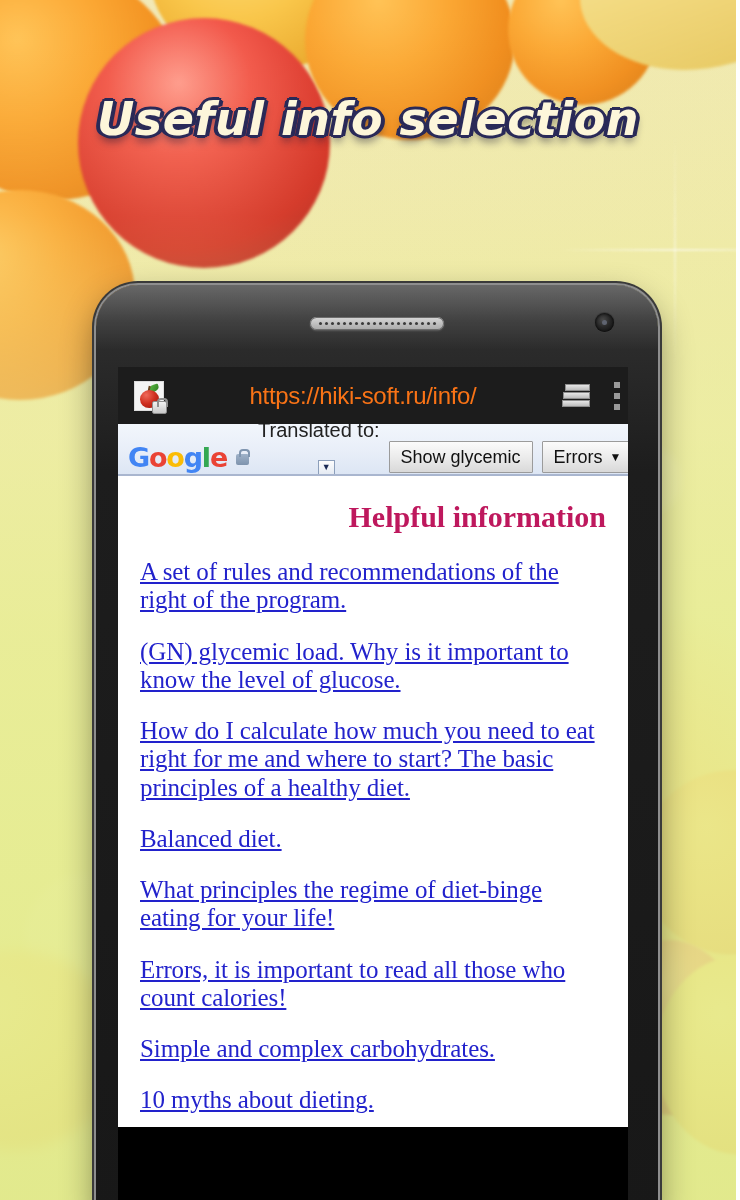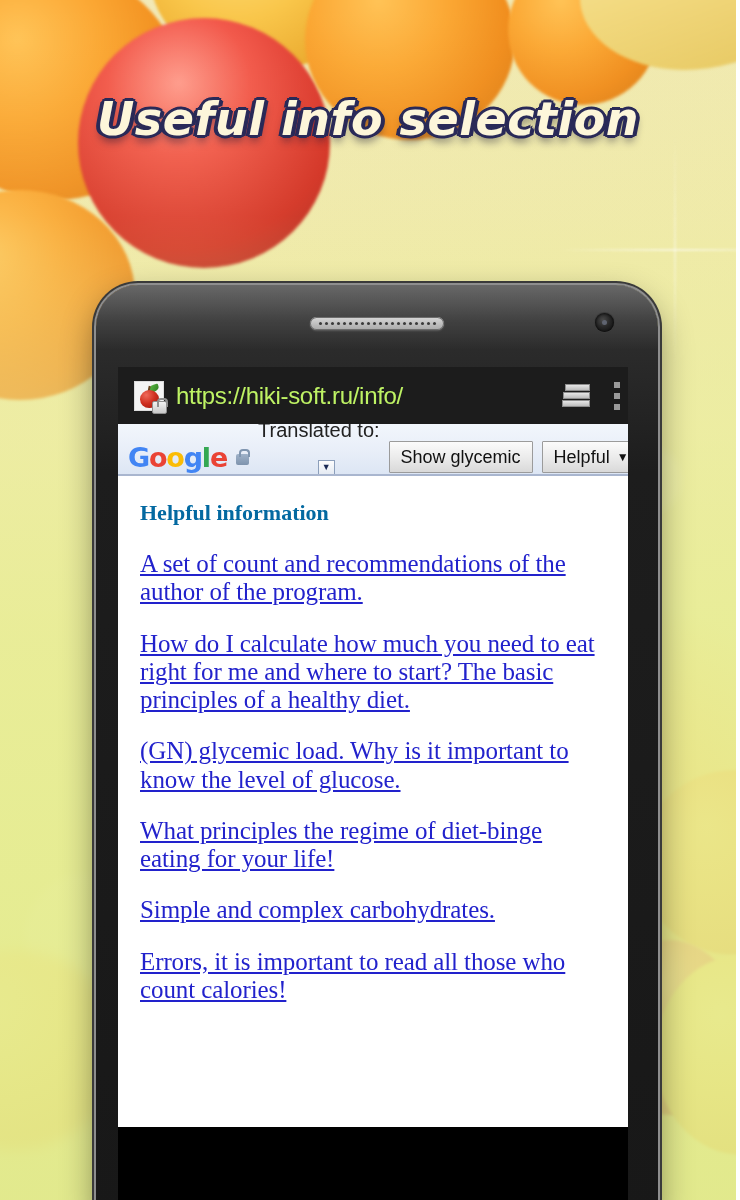--- a/index.html
+++ b/index.html
@@ -181,26 +181,27 @@
     background: linear-gradient(180deg,#f2f2f2,#c9c9c9);
     border:1px solid #8f8f8f;
   }
   .favicon .lock-badge::before{
     content:""; position:absolute; left:4px; top:-4px;
     width:7px; height:7px; border:2px solid #8f8f8f; border-bottom:none;
     border-radius:4px 4px 0 0; background:transparent;
   }
   .url-text {
     flex: 1 1 auto;
-    color: #bef264;
+    color: #f97316;
     font-size: 24px;
     font-family: "Liberation Sans", sans-serif;
     letter-spacing: -.3px;
     white-space: nowrap;
     overflow: hidden;
+    text-align: center;
   }
   .tabs-icon {
     position: relative;
     width: 30px; height: 28px; flex: 0 0 auto;
   }
   .tabs-icon span{
     position:absolute; left:0; width:28px; height:7px;
     background: linear-gradient(180deg,#e6e6e6,#bdbdbd);
     border:1px solid #8d8d8d;
   }
@@ -257,25 +258,25 @@
   .gt-btn .car { font-size: 12px; }
 
   
   .page {
     background: #fff;
     padding: 20px 22px 0 22px;
     height: calc(100% - 57px - 52px);
     overflow: hidden;
   }
   .page-title {
-    text-align: left;
-    color: #0369a1;
+    text-align: right;
+    color: #be185d;
     font-family: "Liberation Serif", serif;
     font-weight: bold;
-    font-size: 22px;
+    font-size: 30px;
     margin: 4px 0 24px 0;
   }
   .link-item {
     display: block;
     color: #2222cc;
     font-family: "Liberation Serif", serif;
     font-size: 25px;
     line-height: 1.13;
     text-decoration: underline;
     text-underline-offset: 2px;
@@ -380,34 +381,36 @@
             <span class="lang">English</span>
             <span class="mini-dd">▼</span>
           </div>
         </div>
 
         <div class="gt-btn">
           <span>Show glycemic</span>
         </div>
 
         <div class="gt-btn">
-          <span>Helpful</span>
+          <span>Errors</span>
           <span class="car">▼</span>
         </div>
       </div>
 
       <div class="page">
         <h1 class="page-title">Helpful information</h1>
 
-        <a class="link-item">A set of count and recommendations of the author of the program.</a>
+        <a class="link-item">A set of rules and recommendations of the right of the program.</a>
+        <a class="link-item">(GN) glycemic load. Why is it important to know the level of glucose.</a>
         <a class="link-item">How do I calculate how much you need to eat right for me and where to start? The basic principles of a healthy diet.</a>
-        <a class="link-item">(GN) glycemic load. Why is it important to know the level of glucose.</a>
+        <a class="link-item">Balanced diet.</a>
         <a class="link-item">What principles the regime of diet-binge eating for your life!</a>
+        <a class="link-item">Errors, it is important to read all those who count calories!</a>
         <a class="link-item">Simple and complex carbohydrates.</a>
-        <a class="link-item">Errors, it is important to read all those who count calories!</a>
+        <a class="link-item">10 myths about dieting.</a>
 
       </div>
     </div>
 
     <div class="phone-bottom"></div>
   </div>
 
 </div>
 
 </body></html>

